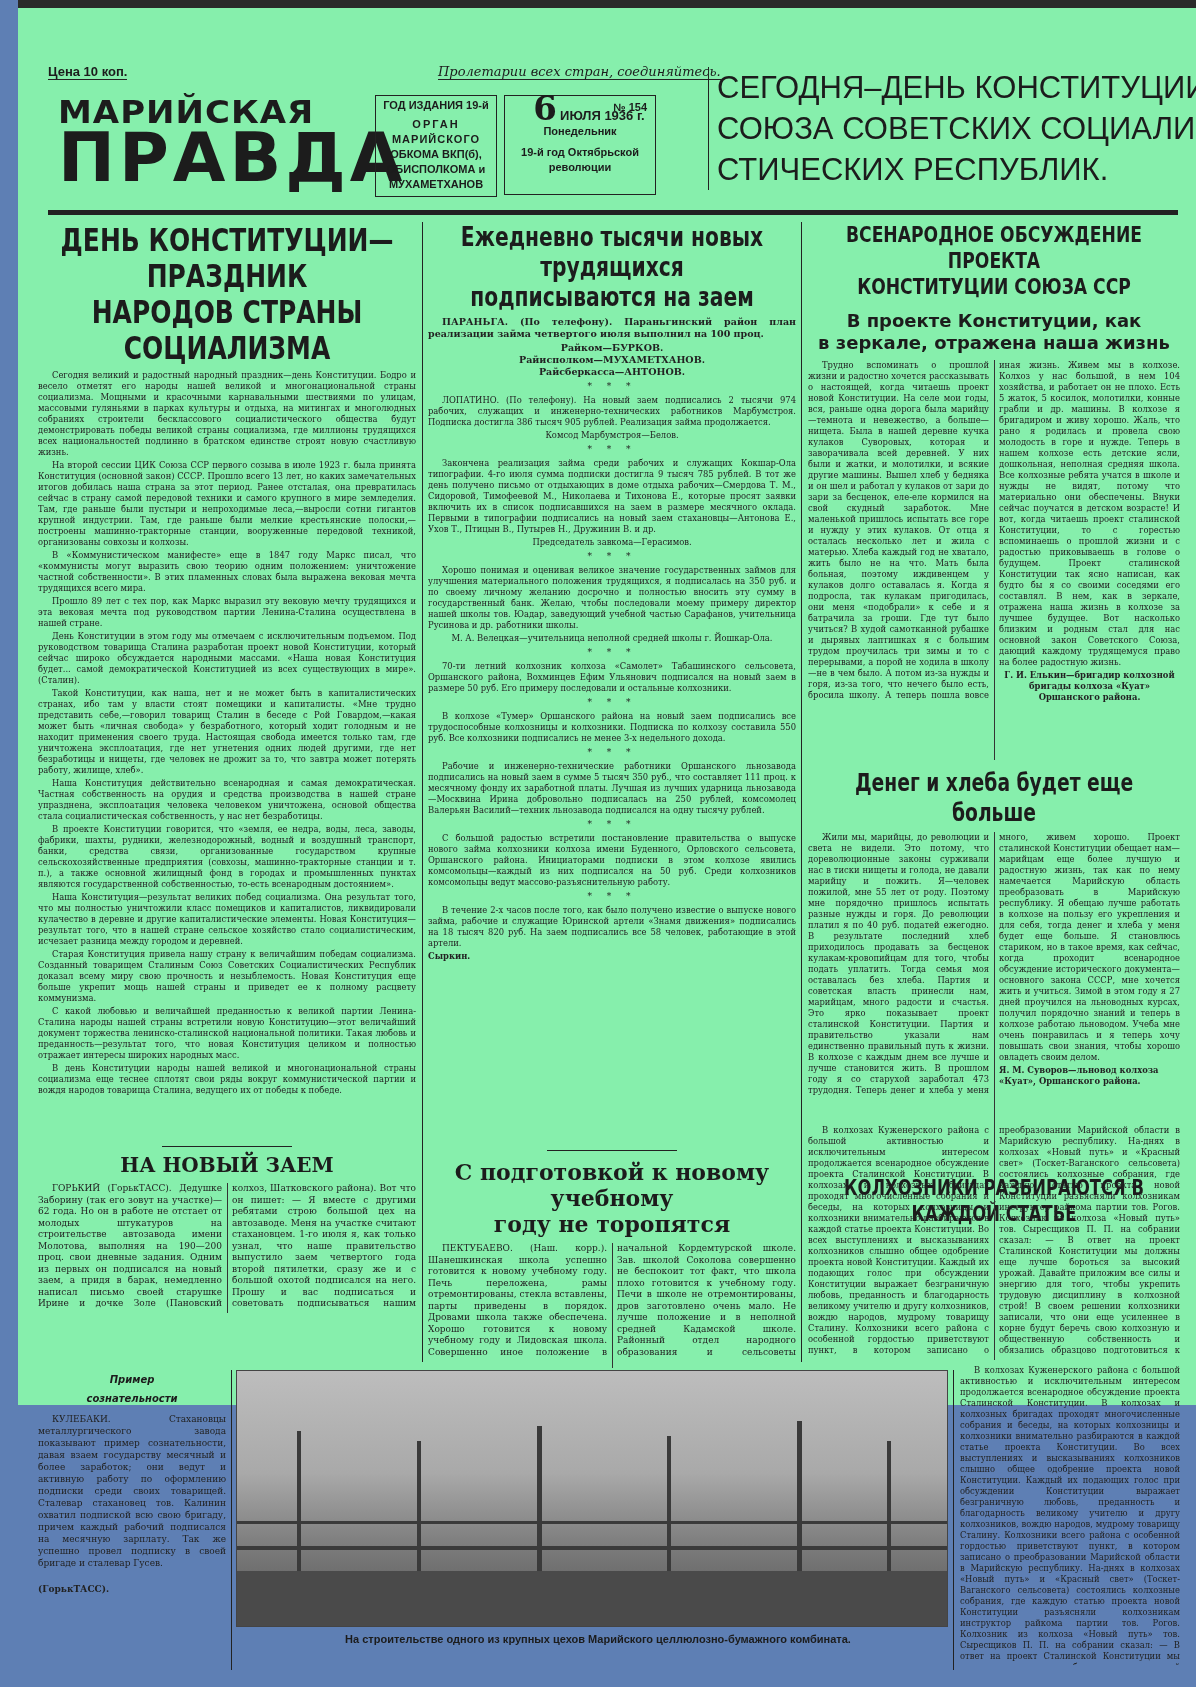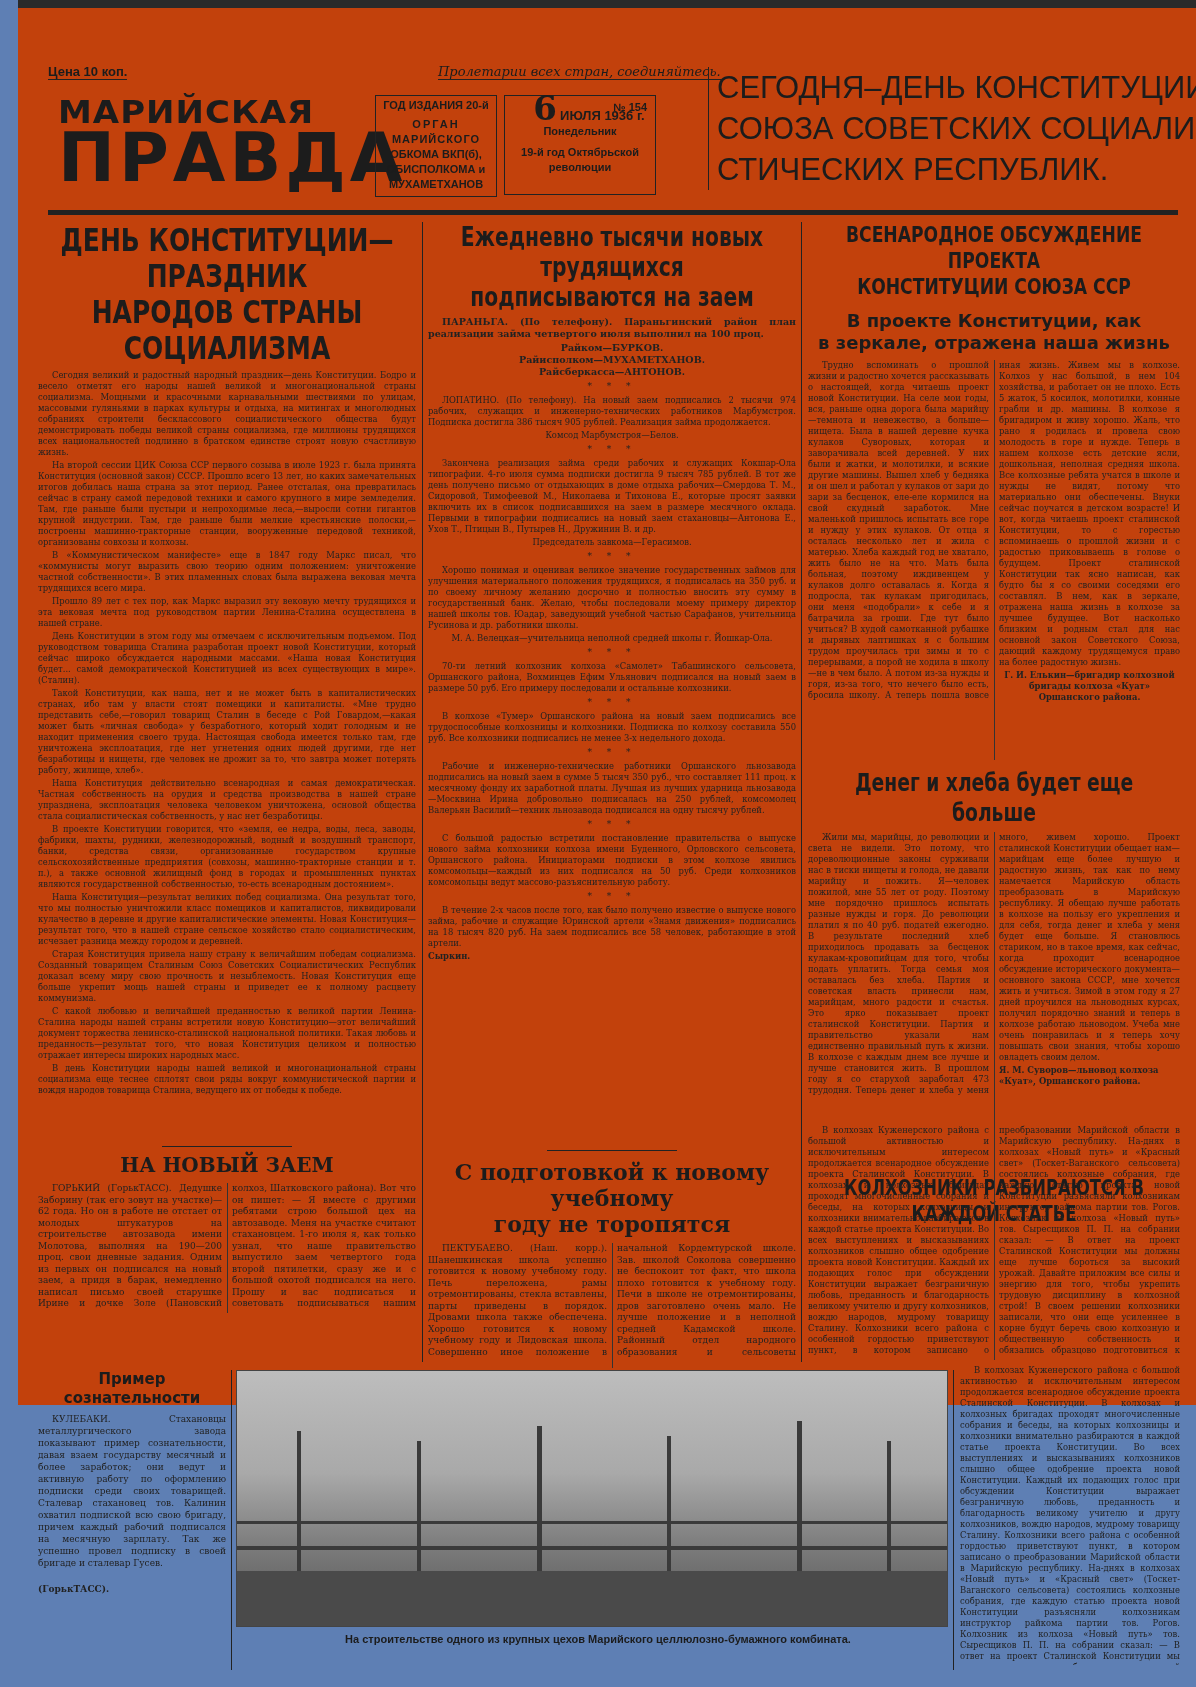--- a/index.html
+++ b/index.html
@@ -1,17 +1,17 @@
 <!DOCTYPE html>
 <html><head>
 <meta charset="utf-8">
 <style>
   html,body{margin:0;padding:0;}
   body{width:1196px;height:1687px;background:#5e7fb4;position:relative;overflow:hidden;font-family:"DejaVu Serif",serif;color:#1c1c1c;}
-  .page{position:absolute;left:18px;top:0;width:1178px;height:1405px;background:#c2410c;}
+  .page{position:absolute;left:18px;top:0;width:1178px;height:1405px;background:#86efac;}
   .topbar{position:absolute;left:0;top:0;width:1178px;height:8px;background:#2a2a2a;}
   .abs{position:absolute;}
   .price{left:30px;top:64px;font-family:"Liberation Sans",sans-serif;font-size:13px;font-weight:bold;border-bottom:1px solid #222;}
   .motto{left:420px;top:64px;font-family:"DejaVu Serif",serif;font-style:italic;font-size:13px;border-bottom:1px solid #222;}
   .mast1{left:40px;top:92px;font-family:"DejaVu Sans",sans-serif;font-weight:900;font-size:34px;letter-spacing:1px;transform:scaleY(.95);}
   .mast2{left:40px;top:124px;font-family:"DejaVu Sans",sans-serif;font-weight:900;font-size:68px;letter-spacing:4px;line-height:68px;}
   .box{border:1.5px solid #222;font-family:"Liberation Sans",sans-serif;font-weight:bold;text-align:center;}
   .box1{left:357px;top:95px;width:120px;height:98px;font-size:11px;line-height:15px;padding-top:2px;}
   .box2{left:486px;top:95px;width:150px;height:98px;font-size:11px;line-height:15px;}
   .bigday{font-size:34px;font-family:"DejaVu Serif",serif;font-weight:bold;}
@@ -42,21 +42,21 @@
 
 <div class="page">
   <div class="topbar"></div>
 
   <div class="abs price">Цена 10 коп.</div>
   <div class="abs motto">Пролетарии всех стран, соединяйтесь.</div>
   <div class="abs mast1">МАРИЙСКАЯ</div>
   <div class="abs mast2">ПРАВДА</div>
 
   <div class="abs box box1">
-    <div>ГОД ИЗДАНИЯ 20-й</div>
+    <div>ГОД ИЗДАНИЯ 19-й</div>
     <div style="letter-spacing:2px;margin-top:4px">ОРГАН</div>
     <div style="letter-spacing:1px">МАРИЙСКОГО</div>
     <div>ОБКОМА ВКП(б),</div>
     <div>ОБИСПОЛКОМА и</div>
     <div>МУХАМЕТХАНОВ</div>
   </div>
 
   <div class="abs box box2">
     <div style="text-align:right;padding-right:8px;margin-top:4px">№ 154</div>
     <div style="margin-top:-14px;text-align:center;padding-left:18px">
@@ -103,21 +103,21 @@
     <div class="short"></div>
     <div class="hserif" style="font-size:20px;line-height:24px;">
       <div>НА НОВЫЙ ЗАЕМ</div>
     </div>
     <div class="txt cols2" style="margin-top:6px;height:130px;overflow:hidden;font-size:9px;line-height:11.5px;">
       <p>ГОРЬКИЙ (ГорькТАСС). Дедушке Заборину (так его зовут на участке)—62 года. Но он в работе не отстает от молодых штукатуров на строительстве автозавода имени Молотова, выполняя на 190—200 проц. свои дневные задания. Одним из первых он подписался на новый заем, а придя в барак, немедленно написал письмо своей старушке Ирине и дочке Золе (Пановский колхоз, Шатковского района). Вот что он пишет: — Я вместе с другими ребятами строю большой цех на автозаводе. Меня на участке считают стахановцем. 1-го июля я, как только узнал, что наше правительство выпустило заем четвертого года второй пятилетки, сразу же и с большой охотой подписался на него. Прошу и вас подписаться и советовать подписываться нашим соседям. Деньги, которые мы даем взаймы нашему государству, укрепляют наши колхозы и всю нашу счастливую родину.</p>
     </div>
   </div>
 
   <div class="col" style="left:20px;top:1370px;width:188px;">
-    <div class="hs" style="font-size:15px;line-height:19px;">
+    <div class="hs" style="font-size:10px;line-height:19px;font-style:italic;">
       <div>Пример</div>
       <div>сознательности</div>
     </div>
     <div class="txt" style="margin-top:5px;font-size:9px;line-height:12px;">
       <p>КУЛЕБАКИ. Стахановцы металлургического завода показывают пример сознательности, давая взаем государству месячный и более заработок; они ведут и активную работу по оформлению подписки среди своих товарищей. Сталевар стахановец тов. Калинин охватил подпиской всю свою бригаду, причем каждый рабочий подписался на месячную зарплату. Так же успешно провел подписку в своей бригаде и сталевар Гусев.</p>
       <div class="sign" style="margin-top:14px;">(ГорькТАСС).</div>
     </div>
   </div>
 
   <div class="col" style="left:410px;top:222px;width:368px;">

